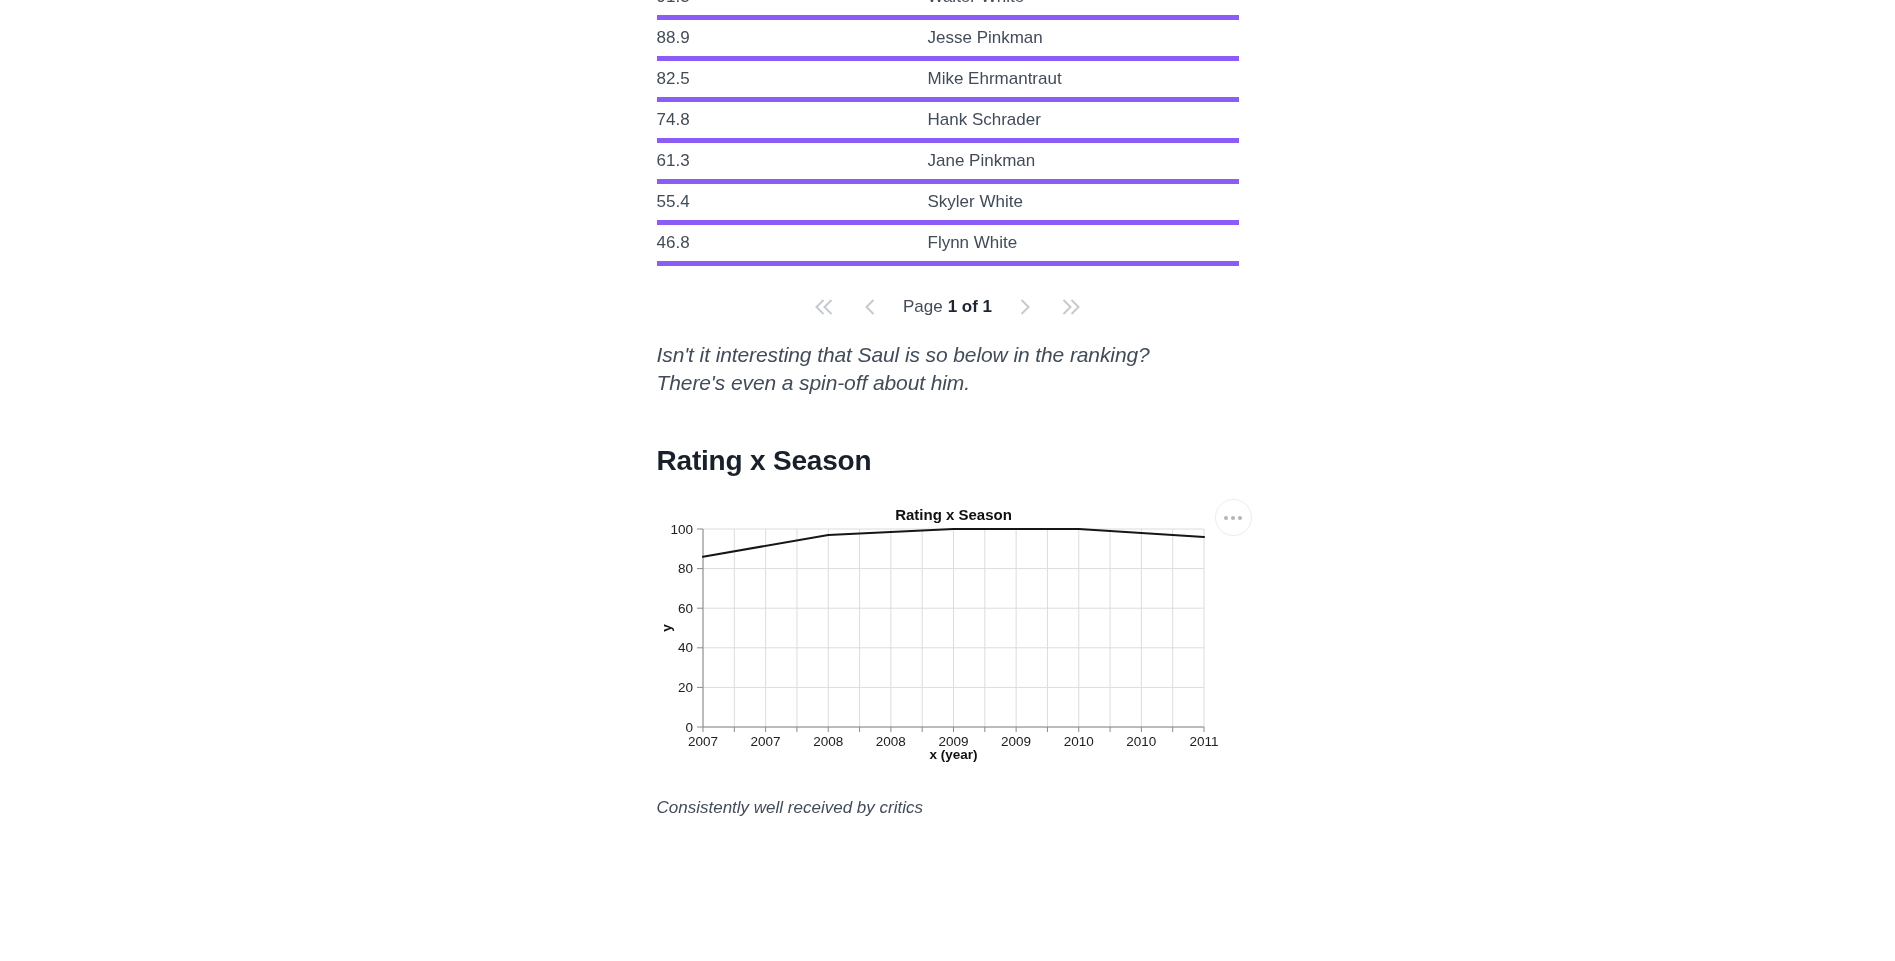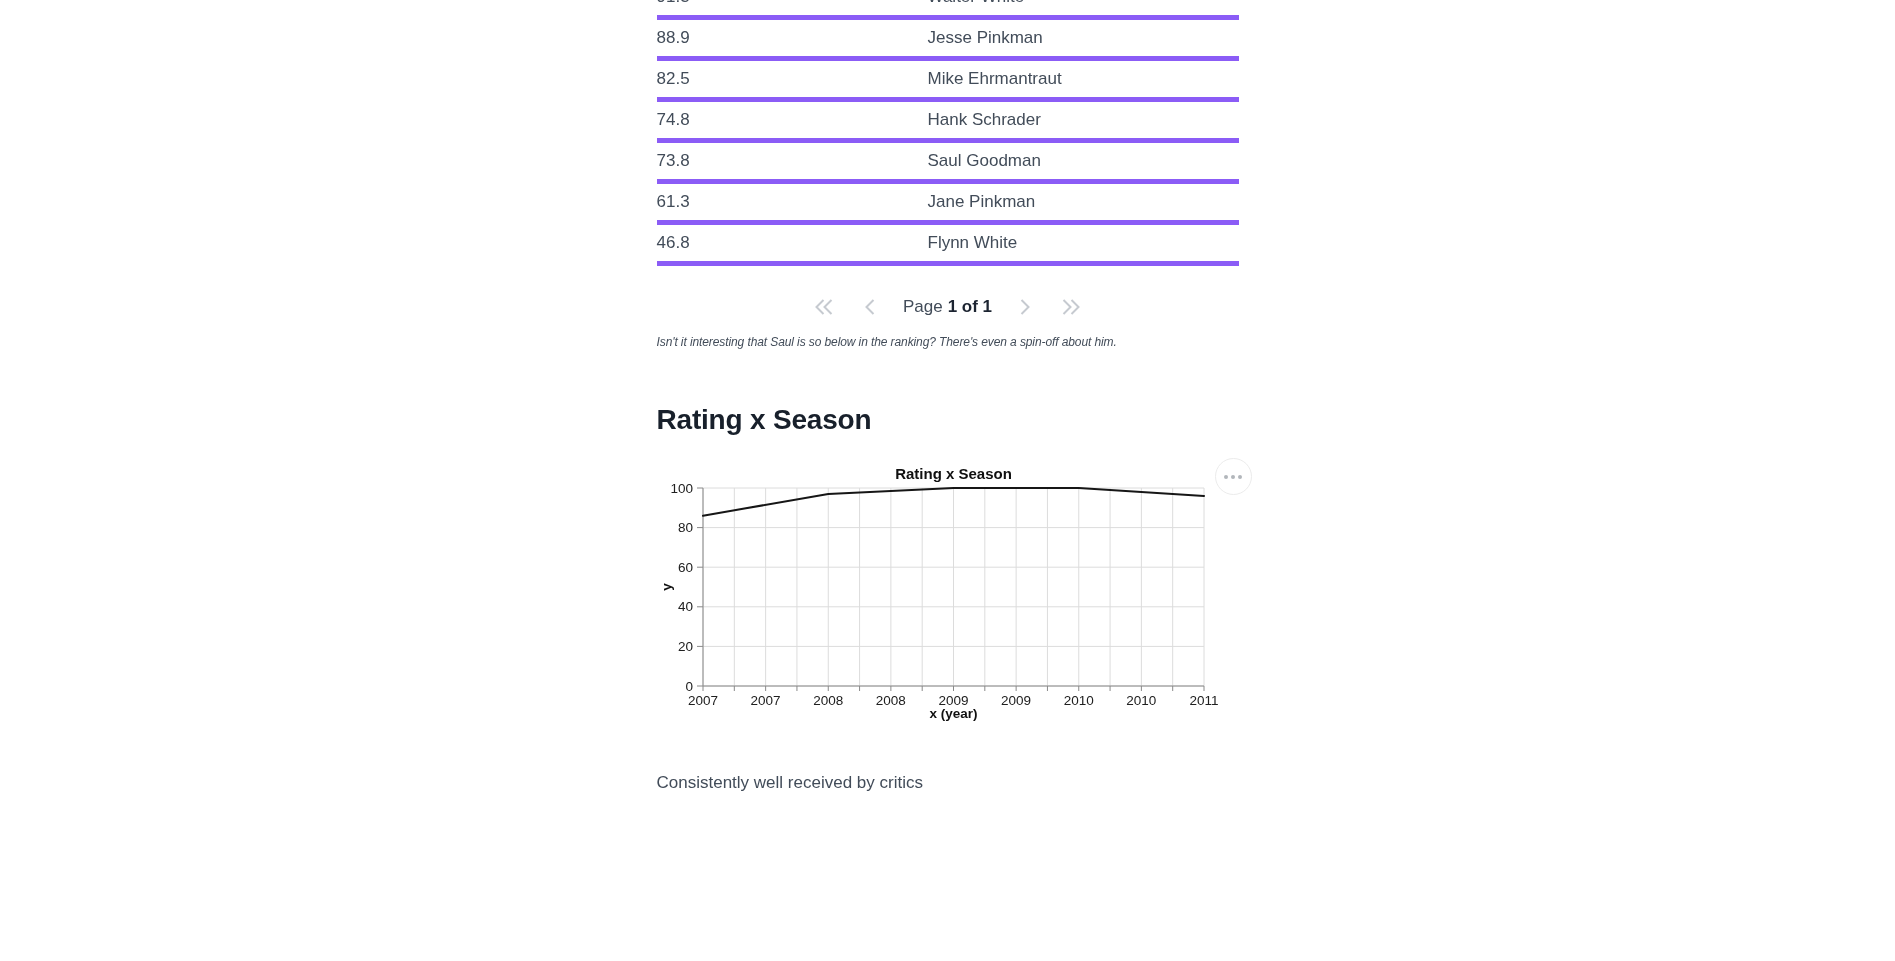--- a/index.html
+++ b/index.html
@@ -23,21 +23,21 @@
     display:flex; align-items:center; justify-content:center; gap:25px;
     font-size:17px;
   }
   .page-btn { background:none; border:none; padding:0; display:flex; align-items:center; cursor:default; }
   .page-btn svg { display:block; }
   .page-status { color:#424c59; white-space:pre; }
   .page-status .page-num { font-weight:bold; color:#1c2431; margin-left:5px; }
 
   
   .commentary {
-    margin-top:2px; font-style:italic; font-size:12px; line-height:28px;
+    margin-top:15px; font-style:italic; font-size:21px; line-height:28px;
     max-width:566px; color:#424c59; letter-spacing:-0.1px;
   }
 
   
   .section-heading {
     margin-top:46px; font-size:28px; line-height:36px; font-weight:bold;
     color:#18202b; letter-spacing:-0.2px;
   }
 
   
@@ -49,21 +49,21 @@
 
   .menu-button {
     position:absolute; top:-6px; right:-13px; width:37px; height:37px;
     border-radius:50%; border:1px solid #ececec; background:#ffffff;
     display:flex; align-items:center; justify-content:center; gap:3px;
   }
   .menu-button .dot { width:4px; height:4px; border-radius:50%; background:#b2b6bb; }
 
   
   .caption {
-    margin-top:40px; font-size:17px; line-height:28px; color:#424c59;
+    margin-top:24px; font-style:italic; font-size:17px; line-height:28px; color:#424c59;
   }
 </style>
 </head>
 <body>
 
 <div class="column">
 
   <div class="rank-table">
     <div class="trow">
       <div class="tcell-val">91.3</div>
@@ -75,26 +75,26 @@
     </div>
     <div class="trow">
       <div class="tcell-val">82.5</div>
       <div class="tcell-name">Mike Ehrmantraut</div>
     </div>
     <div class="trow">
       <div class="tcell-val">74.8</div>
       <div class="tcell-name">Hank Schrader</div>
     </div>
     <div class="trow">
-      <div class="tcell-val">73.8</div>
-      <div class="tcell-name">Saul Goodman</div>
-    </div>
-    <div class="trow">
       <div class="tcell-val">61.3</div>
       <div class="tcell-name">Jane Pinkman</div>
+    </div>
+    <div class="trow">
+      <div class="tcell-val">55.4</div>
+      <div class="tcell-name">Skyler White</div>
     </div>
     <div class="trow">
       <div class="tcell-val">46.8</div>
       <div class="tcell-name">Flynn White</div>
     </div>
   </div>
 
   <div class="pagination">
     <button class="page-btn" aria-label="first page">
       <svg width="25" height="20" viewBox="0 0 25 20">

